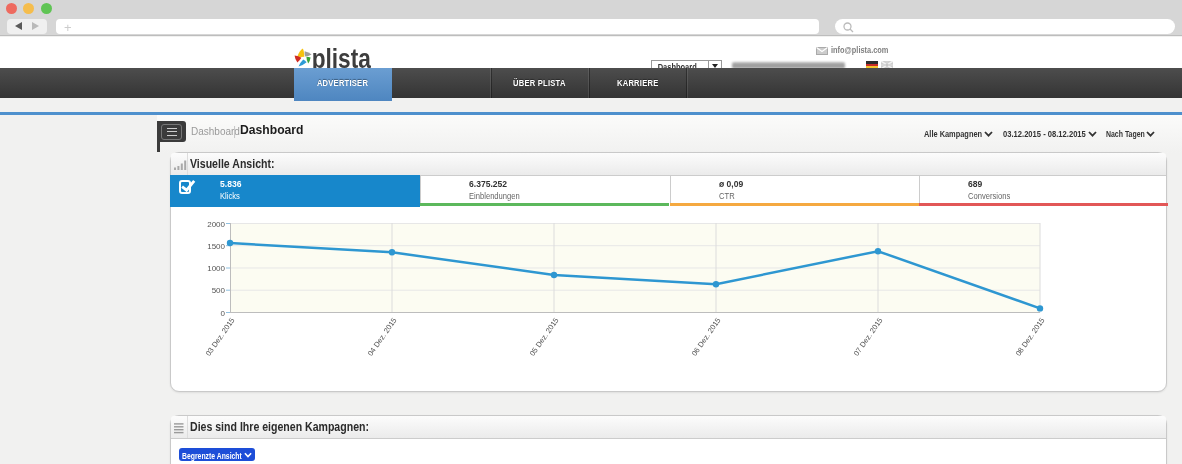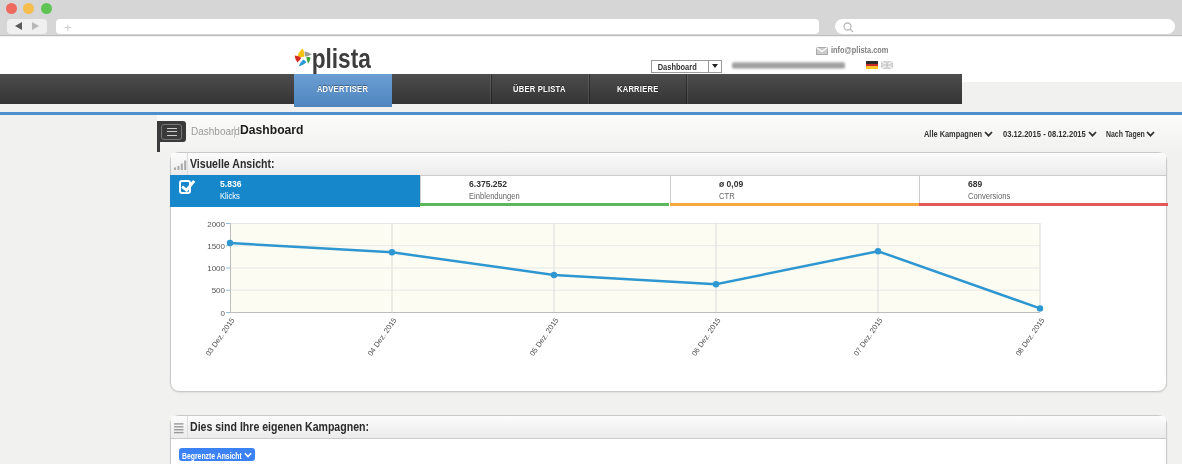--- a/index.html
+++ b/index.html
@@ -33,21 +33,21 @@
 #hselect .arrbox:after { content:""; position:absolute; left:3px; top:3px; border-left:3.5px solid transparent; border-right:3.5px solid transparent; border-top:4px solid #222; }
 #blur1 { position:absolute; left:732px; top:25px; width:113px; height:6.5px;
   background:linear-gradient(to bottom,#c4c4c4 0%,#8a8a8a 28%,#b0b0b0 45%,#7a7a7a 62%,#a5a5a5 80%,#d5d5d5 100%);
   filter:blur(0.8px); border-radius:2px; opacity:.9; }
 .flag { position:absolute; top:24px; width:12px; height:8px; }
 #flag-de { left:866px; }
 #flag-de .b1{height:2.6px;background:#2b2b2b;} #flag-de .b2{height:2.7px;background:#c92c28;} #flag-de .b3{height:2.7px;background:#f5c52a;}
 #flag-uk { left:881px; }
 
 
-#navbar { position:absolute; top:74px; left:0; width:962px; height:30px; background:linear-gradient(#4d4d4d,#343434); }
+#navbar { position:absolute; top:68px; left:0; width:1182px; height:30px; background:linear-gradient(#4d4d4d,#343434); }
 #navblue { position:absolute; top:112px; left:0; width:1182px; height:3px; background:#4e90cd; }
 .tab { position:absolute; top:0; height:30px; width:98px; text-align:center; line-height:30px; font-size:9px; font-weight:bold; color:#fff; letter-spacing:0.3px; text-shadow:0 -1px 1px rgba(0,0,0,0.4); }
 .tab span { display:inline-block; transform:scaleX(0.84); }
 .tab.dark { border-left:1px solid rgba(255,255,255,0.1); box-shadow:inset 1px 0 0 rgba(0,0,0,0.35); }
 #tab1 { left:294px; height:33px; background:linear-gradient(#6b9ed2,#4e86c0); z-index:2; }
 #tab2 { left:392px; } #tab3 { left:490px; } #tab4 { left:588px; }
 #tab-end { position:absolute; left:686px; top:0; height:30px; border-left:1px solid rgba(0,0,0,0.35); box-shadow:1px 0 0 rgba(255,255,255,0.1); width:1px;}
 
 
 #sidebar { position:absolute; top:115px; left:0; width:157px; height:349px; background:#3b3b3b; }
@@ -94,21 +94,21 @@
 #sc2 .ul { background:#5cb85c; } #sc3 .ul { background:#f5a940; } #sc4 .ul { background:#e25757; }
 #cbox { position:absolute; left:8.8px; top:5.2px; width:12.6px; height:13.5px; border:2px solid #fff; border-radius:3px; }
 
 
 #chartwrap { position:relative; height:160px; }
 
 #pfoot { position:relative; height:26px; border-top:1px solid #ddd; }
 #pfoot .note { position:absolute; left:17px; top:8px; font-size:10px; font-weight:bold; font-style:italic; color:#444; transform-origin:0 0; transform:scaleX(0.76); white-space:pre; }
 
 
-#pill { position:absolute; left:8px; top:32px; width:76px; height:13px; background:#3b82f6; border-radius:3px; color:#fff; }
+#pill { position:absolute; left:8px; top:32px; width:76px; height:13px; background:#1d4ed8; border-radius:3px; color:#fff; }
 #pill .pt { position:absolute; left:3px; top:1.5px; font-size:9.5px; font-weight:bold; transform-origin:0 0; transform:scaleX(0.72); white-space:pre; }
 #pill svg { position:absolute; right:3px; top:3.5px; }
 </style>
 </head>
 <body>
 <div id="app">
 
   <div id="chrome">
     <div class="light" id="l-red"></div>
       <div class="light" id="l-yel"></div>

